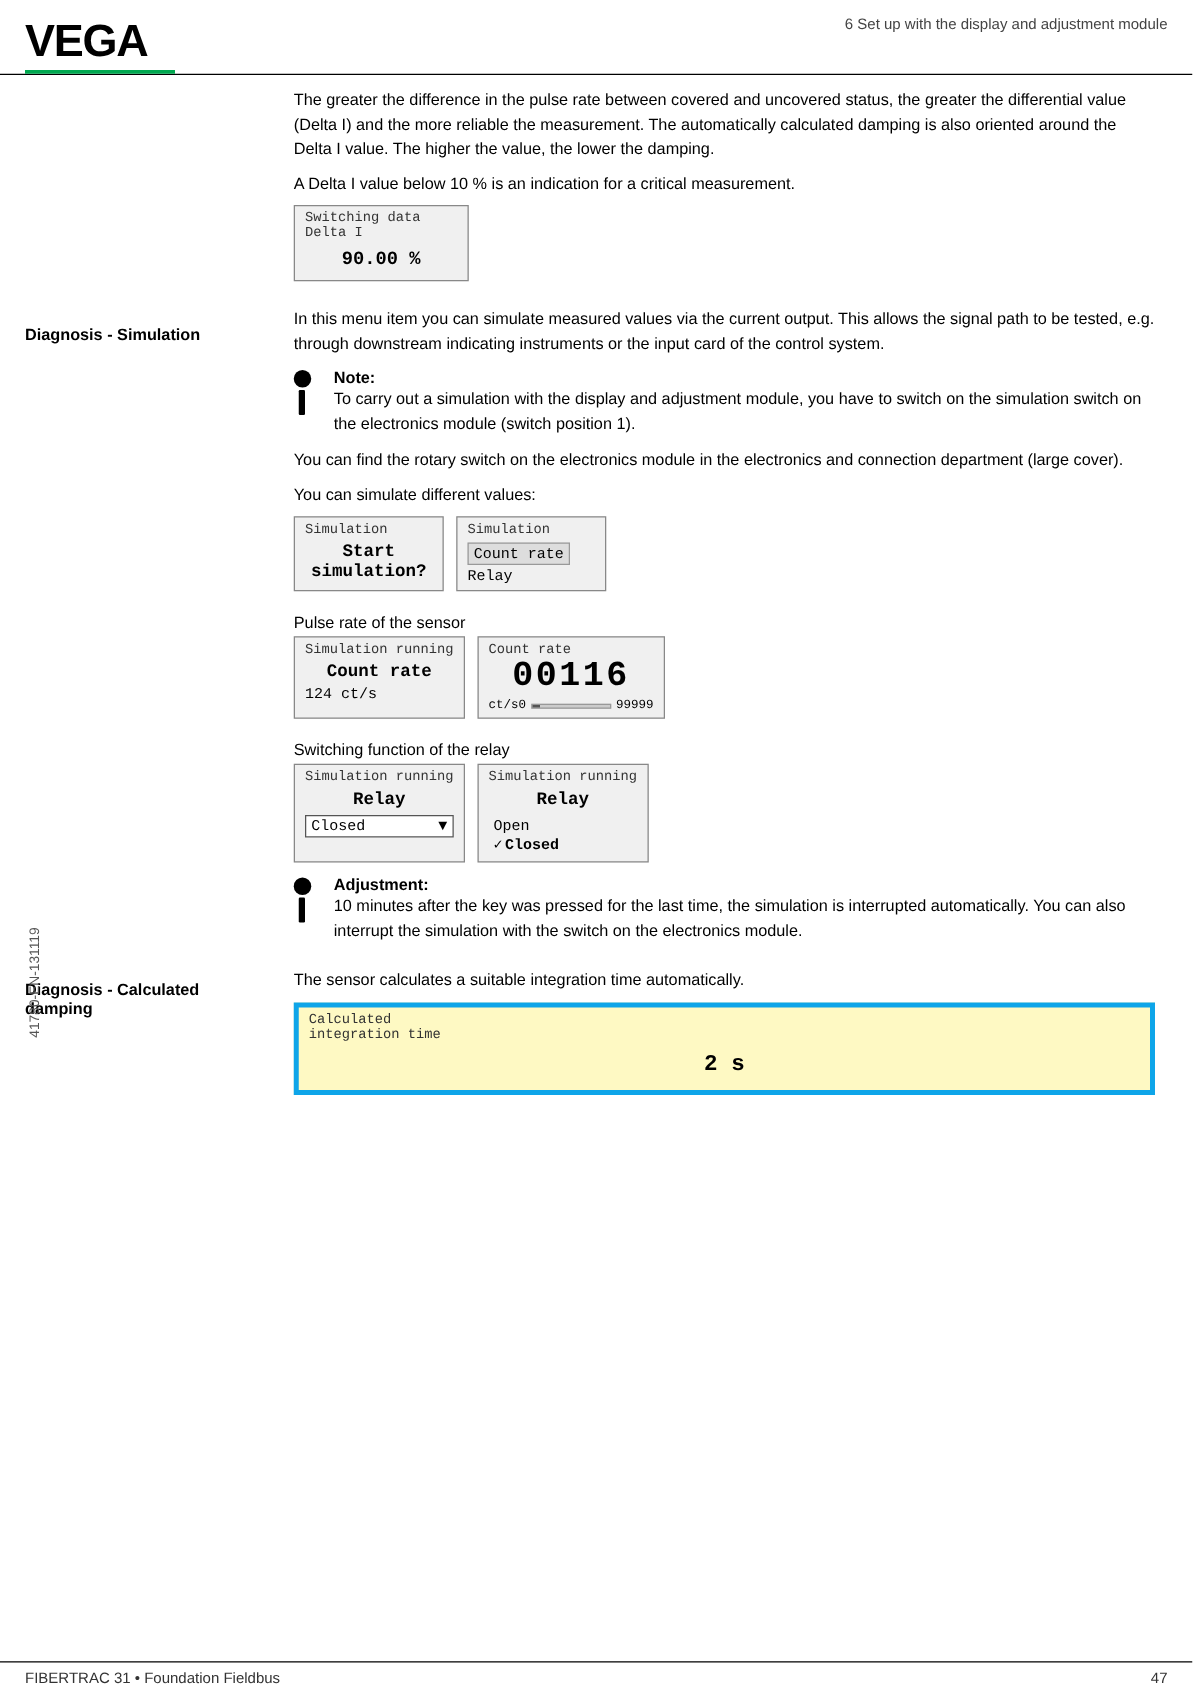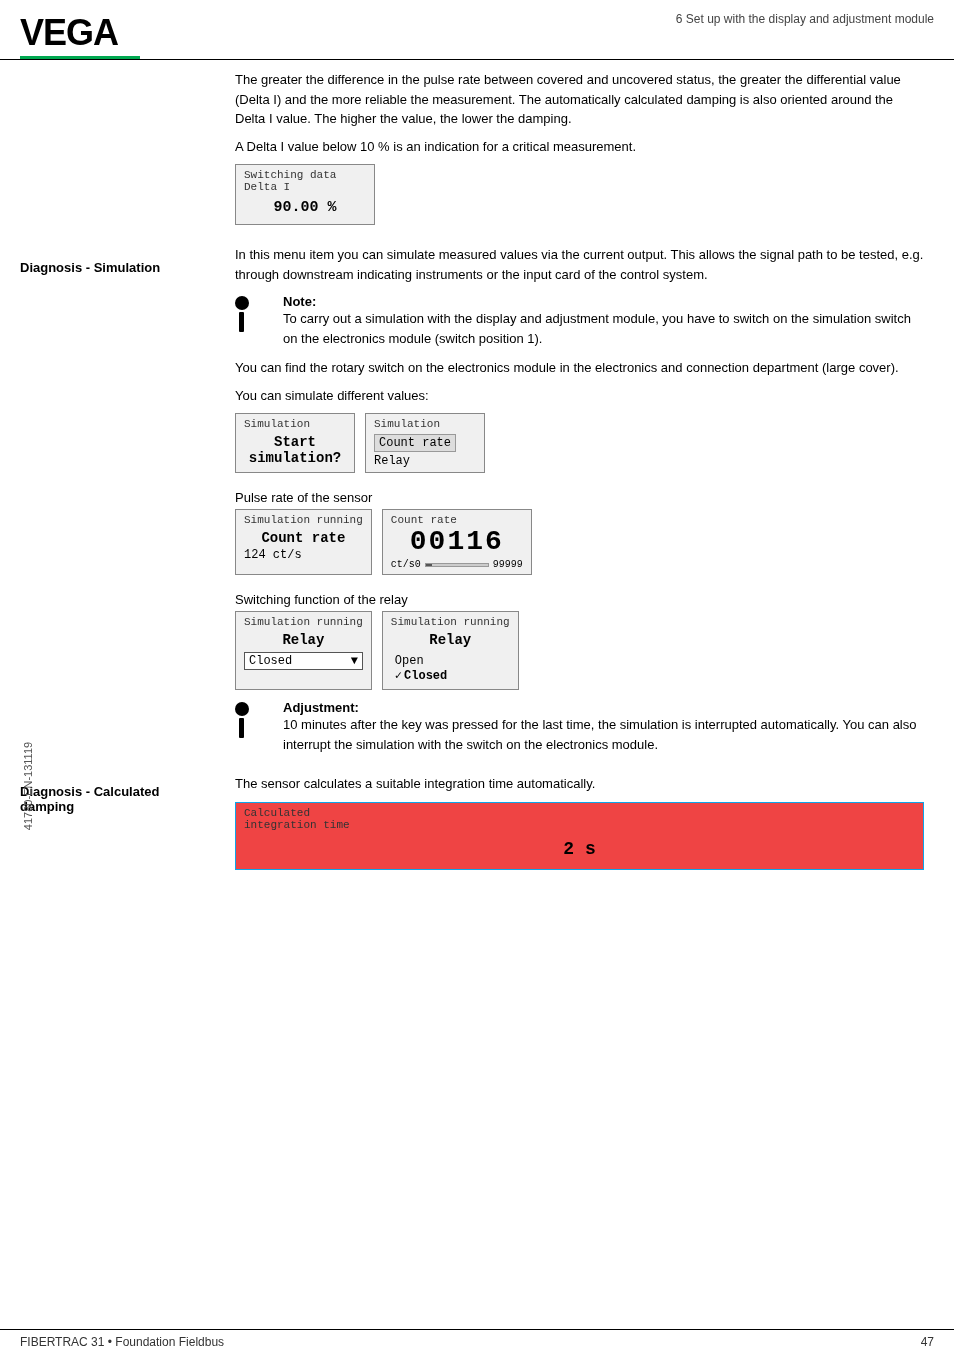--- a/index.html
+++ b/index.html
@@ -97,21 +97,20 @@
       font-weight: bold;
       text-align: center;
       padding: 6px 0 4px 0;
     }
 
     
     .note-block {
       display: flex;
       align-items: flex-start;
       margin: 10px 0;
-      gap: 16px;
     }
     .note-icon {
       width: 32px;
       flex-shrink: 0;
       margin-top: 2px;
     }
     .note-icon .dot {
       width: 14px;
       height: 14px;
       background: #000;
@@ -277,22 +276,22 @@
       font-size: 11px;
       color: #555;
       white-space: nowrap;
       transform-origin: center center;
       left: 28px;
       top: 780px;
     }
 
     
     .calc-box {
-      border: 1px solid #0ea5e9;
-      background: #ef4444;
+      border: 4px solid #0ea5e9;
+      background: #fef9c3;
       padding: 4px 8px;
       font-family: 'Courier New', monospace;
       font-size: 12px;
       min-width: 140px;
       margin-bottom: 0;
     }
     .calc-box .calc-title {
       font-size: 11px;
       color: #333;
     }

